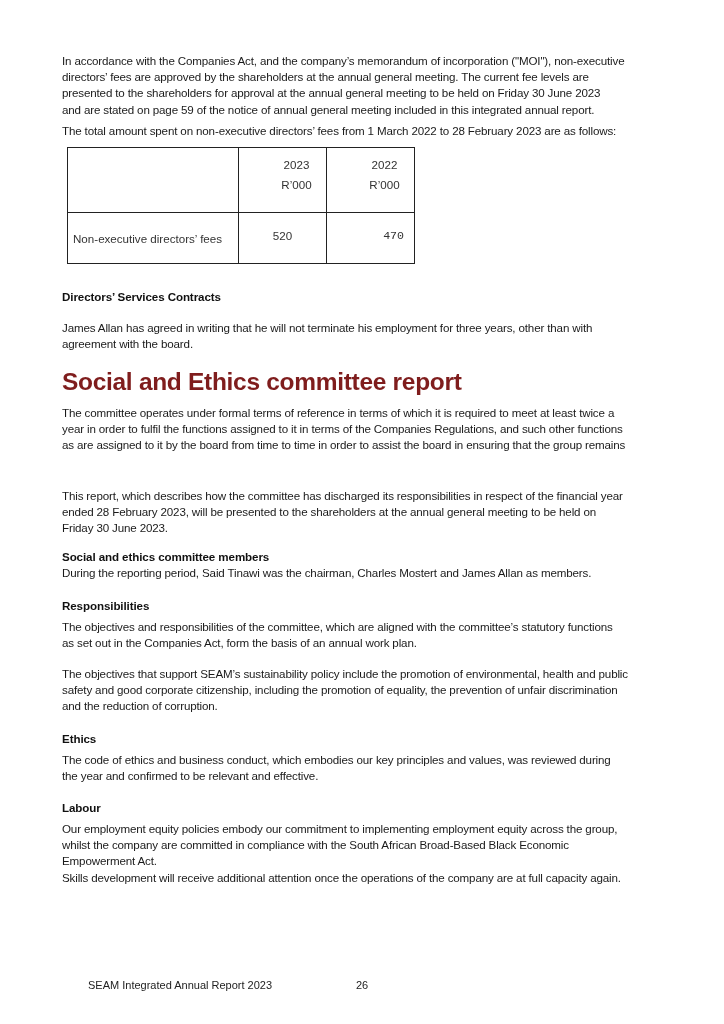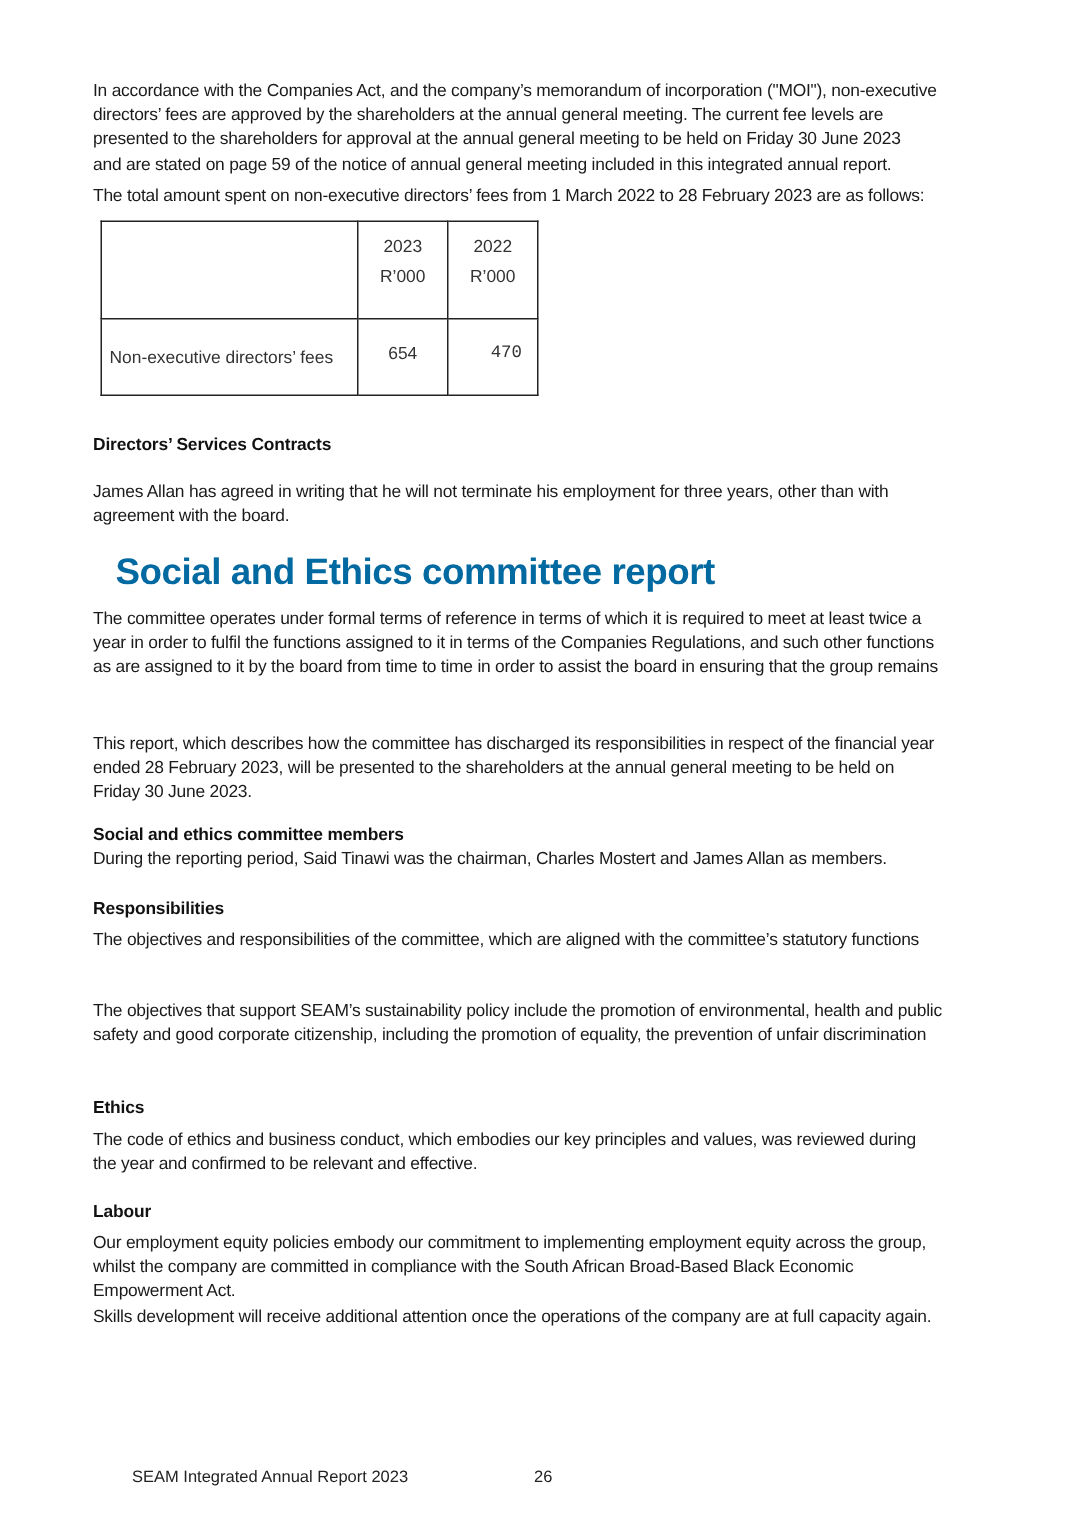--- a/index.html
+++ b/index.html
@@ -1,25 +1,25 @@
 <!DOCTYPE html>
 <html><head>
 <meta charset="utf-8">
 <style>
   html, body { margin:0; padding:0; background:#ffffff; }
   body { width:724px; height:1024px; position:relative; overflow:hidden;
          font-family:"Liberation Sans", sans-serif; color:#1a1a1a; }
   .blk { position:absolute; left:62px; width:610px; font-size:11.6px; line-height:16.2px; letter-spacing:-0.15px; }
   .blk .ln { display:block; white-space:nowrap; }
   .sub { position:absolute; left:62px; font-size:11.6px; font-weight:bold; color:#111; letter-spacing:-0.1px; white-space:nowrap; }
-  h1.title { position:absolute; left:77px; top:368px; margin:0; font-size:24.5px; font-weight:bold; color:#0369a1; letter-spacing:-0.3px; white-space:nowrap; }
+  h1.title { position:absolute; left:62px; top:368px; margin:0; font-size:24.5px; font-weight:bold; color:#7f1d1d; letter-spacing:-0.3px; white-space:nowrap; }
   table.fees { position:absolute; left:67px; top:147px; border-collapse:collapse; font-size:11.6px; color:#333; }
   table.fees td { border:1.6px solid #222; padding:0; vertical-align:top; }
   table.fees td.label { width:165px; height:50px; vertical-align:middle; padding-left:5px;margin-left:37px; }
-  table.fees td.h { width:59px; height:64px; text-align:center; }
+  table.fees td.h { width:59px; height:64px; text-align:center;padding-left:28px; }
   table.fees td.h span { display:block; }
   table.fees td.h span.y { margin-top:10px; }
   table.fees td.h span.u { margin-top:7px; }
   table.fees td.v { vertical-align:top; padding-top:16px; }
   table.fees td.v1 { text-align:center; }
   table.fees td.v2 { text-align:right; padding-right:10px;font-family:Liberation Mono, monospace; }
   .footer { position:absolute; top:979px; font-size:11px; color:#222; white-space:nowrap; }
 </style>
 </head>
 <body>
@@ -42,21 +42,21 @@
       <span class="y">2023</span>
       <span class="u">R’000</span>
     </td>
     <td class="h">
       <span class="y">2022</span>
       <span class="u">R’000</span>
     </td>
   </tr>
   <tr>
     <td class="label">Non-executive directors’  fees</td>
-    <td class="v v1">654</td>
+    <td class="v v1">520</td>
     <td class="v v2">470</td>
   </tr>
 </tbody>
   </table>
 
 <div class="sub" style="top:290px;">Directors’ Services Contracts</div>
 <div class="blk" style="top:320px;">
   <span class="ln">James Allan has agreed in writing that he will not terminate his employment for three years, other than with</span>
   <span class="ln">agreement with the board.</span>
 </div>
@@ -76,24 +76,26 @@
 </div>
 
 <div class="sub" style="top:550px;">Social and ethics committee members</div>
 <div class="blk" style="top:565px;">
   <span class="ln">During the reporting period, Said Tinawi was the chairman, Charles Mostert and James Allan as members.</span>
 </div>
 
 <div class="sub" style="top:599px;text-align:right;">Responsibilities</div>
 <div class="blk" style="top:619px;">
   <span class="ln">The objectives and responsibilities of the committee, which are aligned with the committee’s statutory functions</span>
+  <span class="ln">as set out in the Companies Act, form the basis of an annual work plan.</span>
 </div>
 <div class="blk" style="top:666px;">
   <span class="ln">The objectives that support SEAM’s sustainability policy include the promotion of environmental, health and public</span>
   <span class="ln">safety and good corporate citizenship, including the promotion of equality, the prevention of unfair discrimination</span>
+  <span class="ln">and the reduction of corruption.</span>
 </div>
 
 <div class="sub" style="top:732px;">Ethics</div>
 <div class="blk" style="top:752px;">
   <span class="ln">The code of ethics and business conduct, which embodies our key principles and values, was reviewed during</span>
   <span class="ln">the year and confirmed to be relevant and effective.</span>
 </div>
 
 <div class="sub" style="top:801px;">Labour</div>
 <div class="blk" style="top:821px;">

